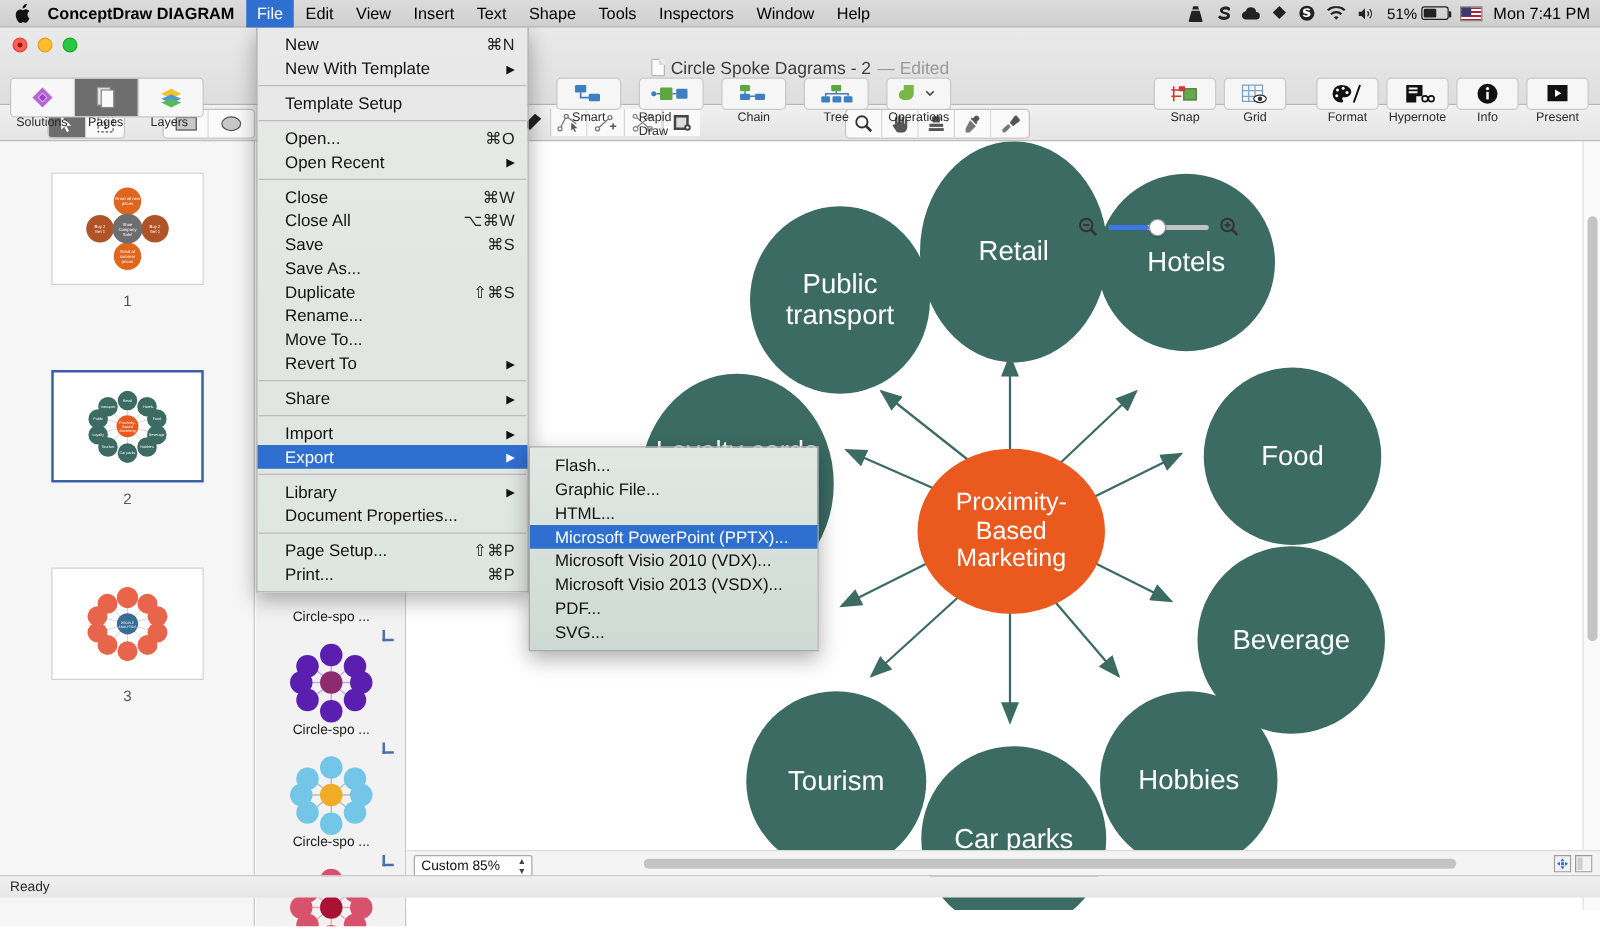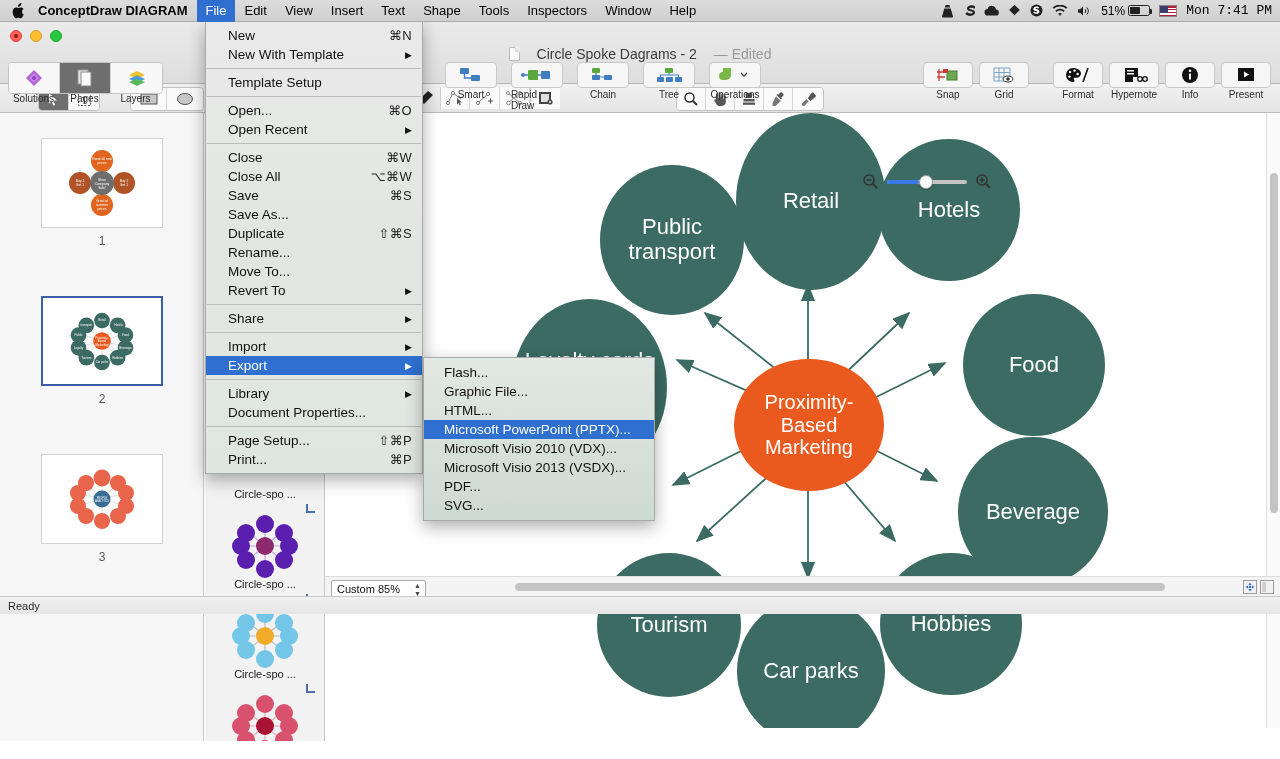--- a/index.html
+++ b/index.html
@@ -3,21 +3,21 @@
 <meta charset="utf-8">
 <style>
   * { box-sizing: border-box; margin: 0; padding: 0; }
   html, body {
     width: 1280px; height: 759px;
     font-family: "Liberation Sans", sans-serif;
     overflow: hidden;
     background: #ffffff;
     -webkit-font-smoothing: antialiased;
   }
-  #root { position: relative; width: 1280px; height: 614px; }
+  #root { position: relative; width: 1280px; height: 718px; }
 
   
   .menubar {
     position: absolute; left: 0; top: 0; width: 1280px; height: 22px;
     background: linear-gradient(180deg,#dcdcdc 0%,#cfcfcf 100%);
     border-bottom: 1px solid #aaa;
     display: flex; align-items: center;
     font-size: 13px; color: #000;
     z-index: 60;
   }
@@ -28,21 +28,21 @@
   .mb-right { margin-left: auto; display: flex; align-items: center; gap: 9px; padding-right: 8px; }
   .mb-ico { font-size: 13px; line-height: 1; display:flex; align-items:center; }
   .mb-batt { display:flex; align-items:center; gap:3px; font-size:12px;}
   .batt-shell { width: 22px; height: 11px; border: 1px solid #222; border-radius: 2.5px; position: relative; }
   .batt-shell:after{content:"";position:absolute;right:-3px;top:3px;width:2px;height:5px;background:#222;border-radius:0 1px 1px 0;}
   .batt-fill { position: absolute; left:1px; top:1px; bottom:1px; width: 50%; background:#222; border-radius:1px;}
   .flag { width: 18px; height: 12px; background:
       linear-gradient(180deg,#b22234 0 15%,#fff 15% 30%,#b22234 30% 45%,#fff 45% 60%,#b22234 60% 75%,#fff 75% 90%,#b22234 90% 100%);
       position: relative; border: 1px solid #888; }
   .flag:before { content:""; position:absolute; left:0; top:0; width:8px; height:7px; background:#3c3b6e; }
-  .mb-clock { font-size: 13px; font-family: Liberation Mono, monospace; }
+  .mb-clock { font-size: 13px; }
 
   
   .toolbar {
     position: absolute; left: 0; top: 22px; width: 1280px; height: 62px;
     background: linear-gradient(180deg,#eaeaea 0%,#dedede 100%);
     border-bottom: 1px solid #b6b6b6;
     z-index: 10;
   }
   .traffic { position: absolute; left: 10px; top: 8px; display: flex; gap: 8px; }
   .tl { width: 12px; height: 12px; border-radius: 50%; }
@@ -51,21 +51,21 @@
   .tl.g { background:#28c940; border:1px solid #1aab29;}
   .tl.r:after{content:"";display:block;width:4px;height:4px;margin:3px auto;border-radius:50%;background:#8d1d17;}
 
   .tbgroup { position: absolute; display: flex; background:#f3f3f3; border:1px solid #c4c4c4; border-radius:4px; overflow:hidden; }
   .tbbtn { width: 51px; height: 30px; display:flex; align-items:center; justify-content:center;
            border-right:1px solid #d4d4d4; background:#f7f7f7; }
   .tbbtn:last-child{ border-right:none; }
   .tbbtn.sel { background:#6e6e6e; }
   .tblabel { position:absolute; font-size: 10px; color:#2b2b2b; text-align:center; width: 51px; }
 
-  .winTitle { position:absolute; left:0; right:0; top:24px; text-align:center; font-size:14px; color:#3b3b3b; display:flex; justify-content:center; align-items:center; gap:17px;}
+  .winTitle { position:absolute; left:0; right:0; top:24px; text-align:center; font-size:14px; color:#3b3b3b; display:flex; justify-content:center; align-items:center; gap:5px;}
   .winTitle .doc-ico { width:11px; height:14px; background:#fbfbfb; border:1px solid #b9b9b9; border-radius:1px; position:relative;}
   .winTitle .doc-ico:after{content:"";position:absolute;right:-1px;top:-1px;border-width:0 5px 5px 0;border-style:solid;border-color:#dcdcdc #ededed;}
   .winTitle .edited { color:#9a9a9a; }
 
   
   .centerTools { position:absolute; left: 445px; top: 40px; display:flex; gap: 14px; }
   .ctBtn { width: 52px; display:flex; flex-direction:column; align-items:center; }
   .ctIcon { width: 52px; height: 26px; background:#f6f6f6; border:1px solid #c9c9c9; border-radius:4px; display:flex; align-items:center; justify-content:center; }
   .ctLbl { font-size: 10px; color:#2c2c2c; margin-top:1px; }
 

